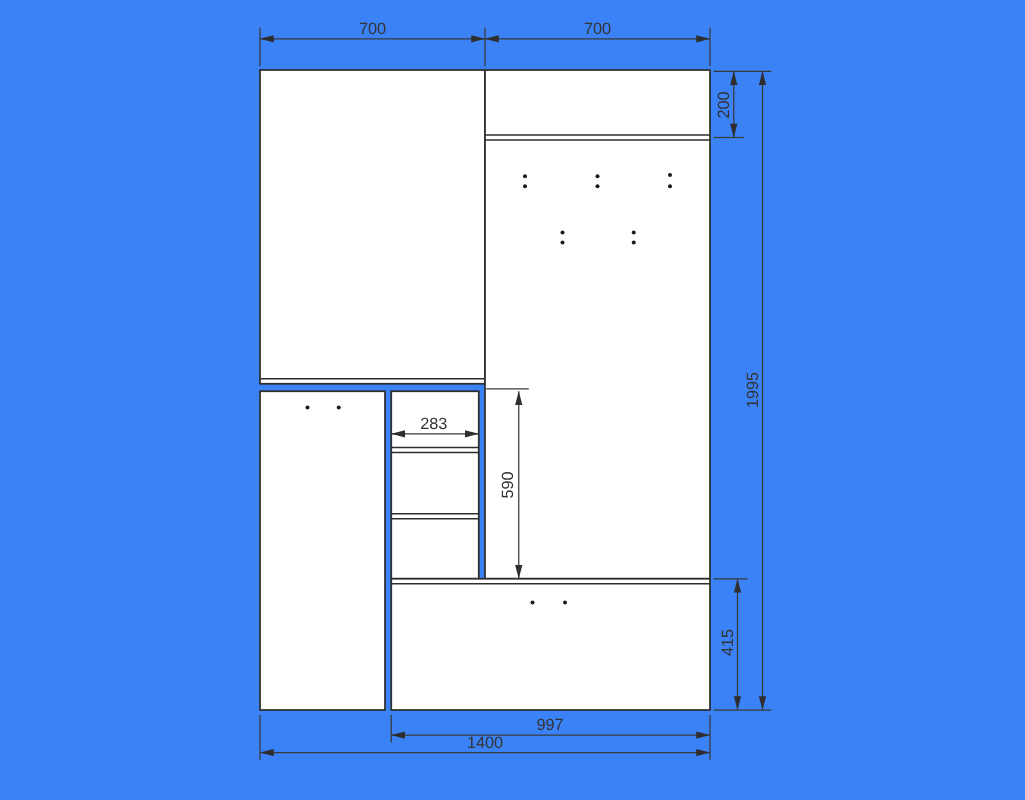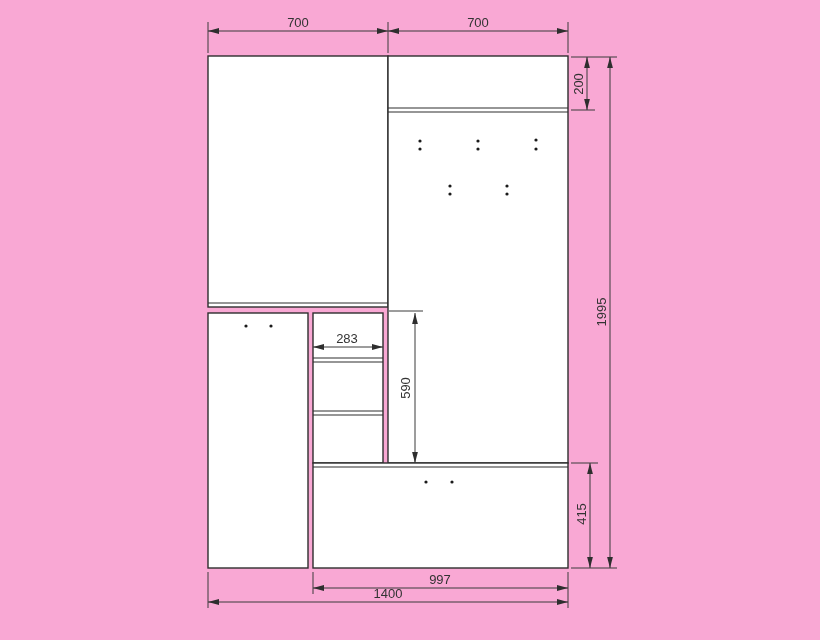--- a/index.html
+++ b/index.html
@@ -5,21 +5,21 @@
   html, body {
     margin: 0;
     padding: 0;
     background: #ffffff;
     font-family: "Liberation Sans", sans-serif;
   }
   #page {
     position: relative;
     width: 820px;
     height: 640px;
-    background: #f9a8d4;
+    background: #3b82f6;
     overflow: hidden;
   }
   svg text {
     font-family: "Liberation Sans", sans-serif;
     font-size: 13px;
   }
 </style>
 </head>
 <body>
 

